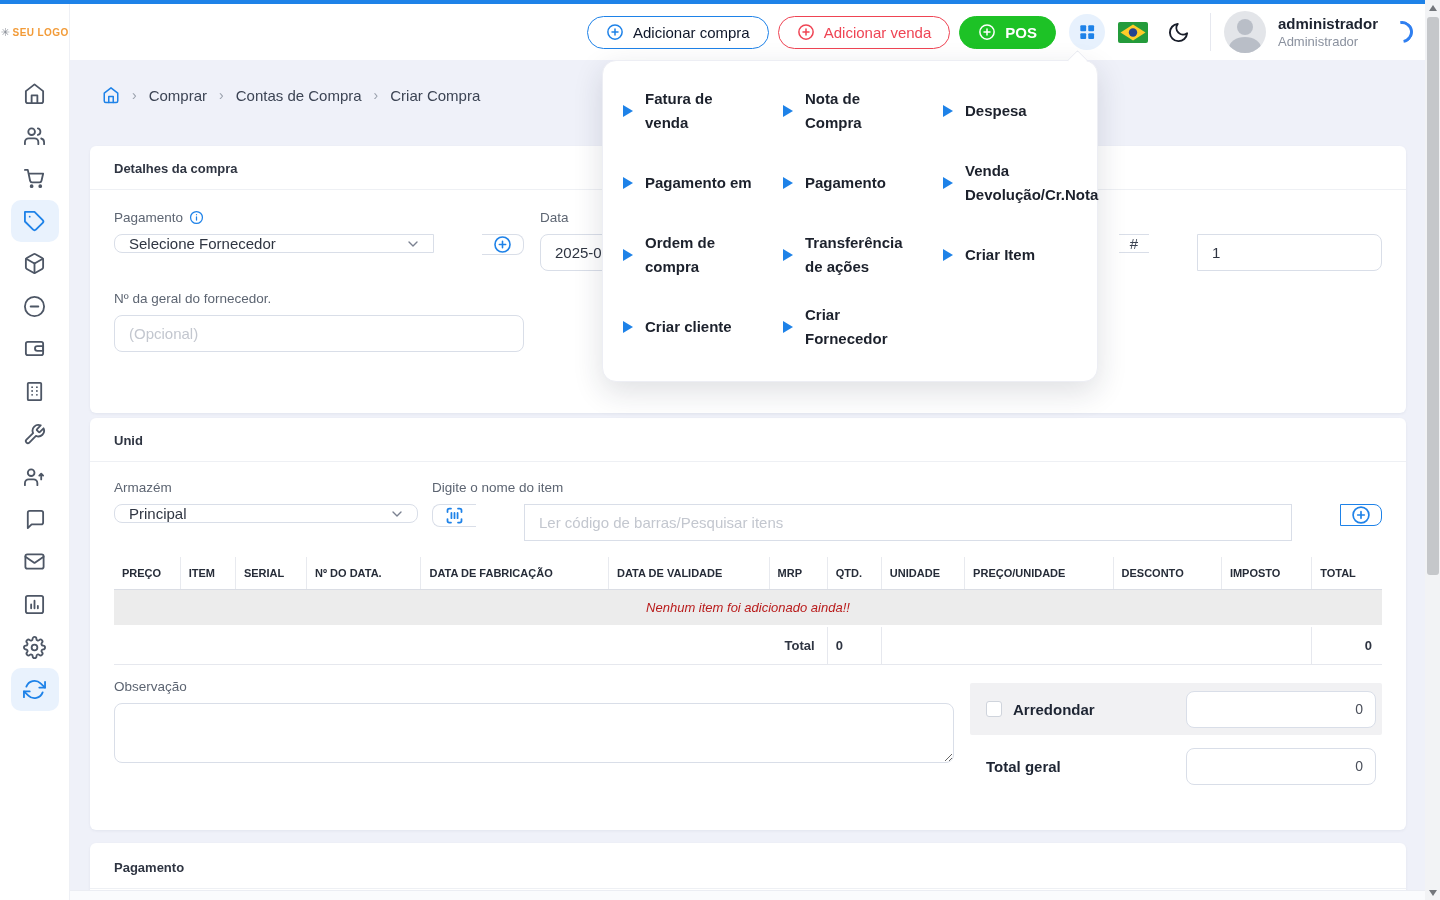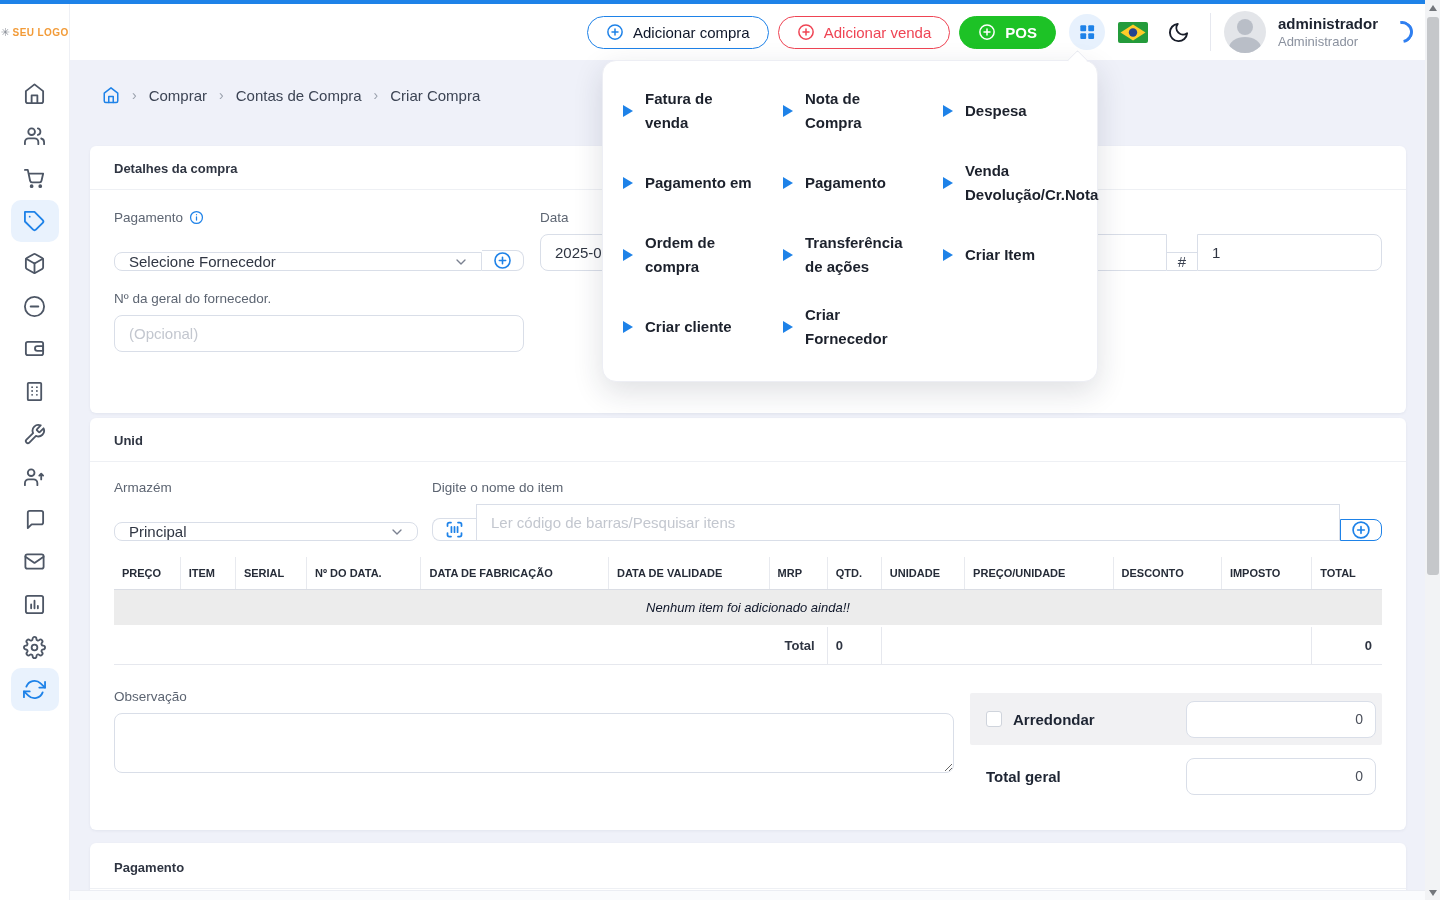--- a/index.html
+++ b/index.html
@@ -81,21 +81,21 @@
 
   .card.details { top:86px; height:267px; }
   .card.items   { top:358px; height:412px; }
   .card.payment { top:783px; height:110px; }
 
   label.f-label { display:flex; align-items:center; gap:6px; font-size:13.5px; color:#5d6572; margin-bottom:9px; }
   .info-i { width:15px; height:15px; flex:none; }
   .row { display:flex; }
   .grp-supplier { width:410px; flex:none; }
   .grp-date { flex:1; margin-left:16px; }
-  .inpgrp { display:flex; align-items:flex-end; height:37px; }
+  .inpgrp { display:flex; align-items:flex-start; height:37px;gap:48px; }
   .select { flex:1; display:flex; align-items:center; justify-content:space-between; padding:0 12px 0 14px;
     border:1px solid #d9dee8; border-radius:8px; background:#fff; font-size:15px; color:#2f3542; cursor:pointer; }
   .select svg { width:16px; height:16px; stroke:#7a8190; stroke-width:2; fill:none;
     stroke-linecap:round; stroke-linejoin:round; }
   .inpgrp .select { border-radius:8px 0 0 8px; }
   .addon { display:flex; align-items:center; justify-content:center; border:1px solid #d9dee8;
     background:#fff; padding:0 11px; }
   .addon.last { border-radius:0 8px 8px 0; border-left:none; cursor:pointer; }
   .addon svg { width:19px; height:19px; stroke:#1e82e8; stroke-width:2; fill:none; stroke-linecap:round; }
   input.inp { height:37px; border:1px solid #d9dee8; border-radius:8px; padding:0 14px; font-size:15px;
@@ -114,29 +114,29 @@
   .grp-search .inpgrp input { border-radius:0; flex:1; }
   .btn-add-item { display:flex; align-items:center; justify-content:center; width:42px;
     border:1.5px solid #1e82e8; border-radius:0 8px 8px 0; background:#fff; cursor:pointer; }
   .btn-add-item svg { width:20px; height:20px; stroke:#1e82e8; stroke-width:2; fill:none; stroke-linecap:round; }
 
   table.items-tbl { width:100%; border-collapse:collapse; table-layout:fixed; margin-top:16px; }
   .items-tbl th { font-size:11px; font-weight:bold; color:#262c38; text-align:left; padding:10px 8px;
     border-bottom:1px solid #dadde4; border-right:1px solid #e8eaef; white-space:nowrap; overflow:hidden; }
   .items-tbl th:last-child { border-right:none; }
   .items-tbl td.empty { background:#ececec; text-align:center; font-style:italic; font-size:13px;
-    color:#0f172a; padding:10px; border-bottom:2px solid #fff; }
+    color:#b91c1c; padding:10px; border-bottom:2px solid #fff; }
   .items-tbl td { font-size:13px; padding:11px 8px; }
   .items-tbl .t-label { text-align:right; font-weight:bold; border-right:1px solid #e6e8ee; padding-right:12px; }
   .items-tbl .t-qty { font-weight:bold; border-right:1px solid #e6e8ee; }
   .items-tbl .t-span { border-right:1px solid #e6e8ee; }
   .items-tbl .t-amount { text-align:right; font-weight:bold; padding-right:10px; }
   .items-tbl tr.total-row td { border-bottom:1px solid #e6e8ee; }
 
-  .below { display:flex; margin-top:24px; }
+  .below { display:flex; margin-top:14px; }
   .note-col { flex:1; margin-right:16px; }
   .note-col label { display:block; font-size:13.5px; color:#5d6572; margin-bottom:9px; }
   textarea.note { width:100%; height:60px; border:1px solid #d9dee8; border-radius:8px; resize:both;
     padding:8px 12px; font-family:inherit; font-size:14px; color:#2f3542; outline:none; }
   .summary { width:412px; flex:none; margin-top:4px; }
   .sumrow { display:flex; align-items:center; padding:8px 6px 8px 16px; height:52px; }
   .sumrow.gray { background:#f1f1f3; border-radius:2px; }
   .sumrow .slabel { font-size:15px; font-weight:bold; color:#1e2533; }
   .checkbox { width:16px; height:16px; border:1px solid #cfd4dc; border-radius:3px; background:#fff;
     margin-right:11px; cursor:pointer; flex:none; }

